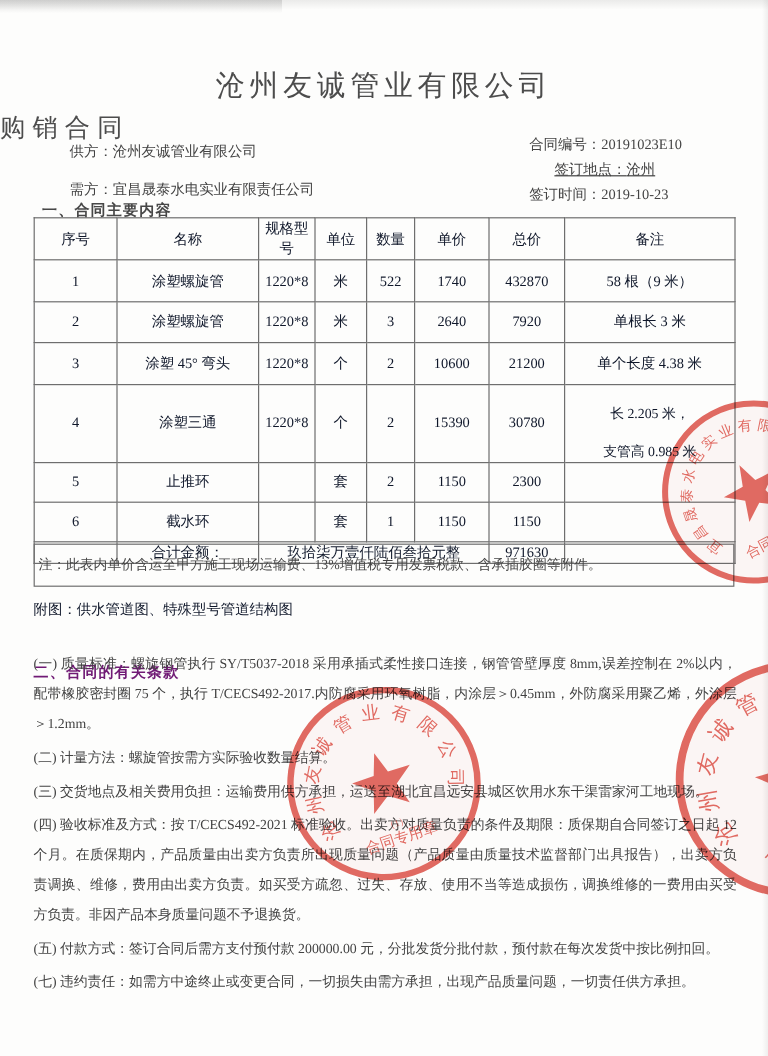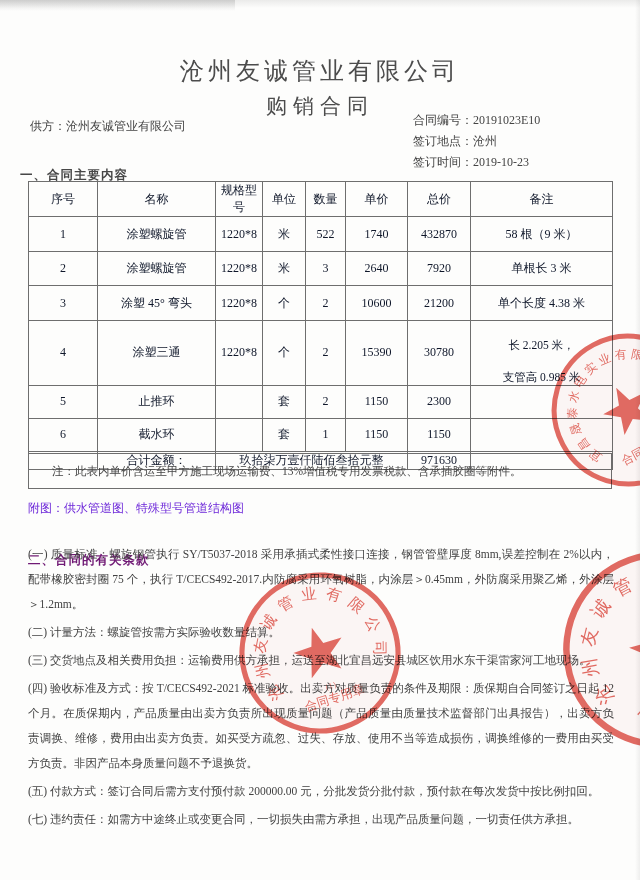--- a/index.html
+++ b/index.html
@@ -13,69 +13,70 @@
   .smudge-top{position:absolute;left:0;top:0;width:640px;height:8px;
     background:linear-gradient(to bottom,rgba(150,150,150,.18),rgba(150,150,150,0));}
   .smudge-top2{position:absolute;left:0;top:0;width:235px;height:11px;
     background:linear-gradient(to bottom,rgba(130,130,130,.28),rgba(130,130,130,0));}
   .smudge-right{position:absolute;right:0;top:0;width:5px;height:880px;
     background:linear-gradient(to left,rgba(150,150,150,.14),rgba(150,150,150,0));}
 
   .abs{position:absolute;}
   .company-title{left:0;top:55px;width:640px;text-align:center;
     font-size:24px;letter-spacing:4px;color:#4c4c4c;}
-  .doc-title{left:0;top:92px;width:640px;text-align:center;
+  .doc-title{left:0;top:92px;width:640px;text-align:left;
     font-size:21px;letter-spacing:6px;color:#4c4c4c;}
 
-  .meta{font-size:12px;color:#434343;white-space:nowrap;}
+  .meta{font-size:12px;color:#434343;white-space:nowrap;margin-left:28px;}
   .supplier-line{left:30px;top:118px;}
   .buyer-line{left:30px;top:150px;}
   .cno{left:413px;top:112px;text-align:center;}
-  .cplace{left:413px;top:133px;}
+  .cplace{left:434px;top:133px;text-decoration:underline;}
   .cdate{left:413px;top:154px;}
-  .sec1{left:20px;top:167px;font-size:12.5px;font-weight:bold;color:#474747;letter-spacing:1px;}
+  .sec1{left:35px;top:167px;font-size:12.5px;font-weight:bold;color:#474747;letter-spacing:1px;}
   .sec2{left:28px;top:528px;font-size:12.5px;font-weight:bold;color:#701a75;letter-spacing:1px;margin-top:24px;}
 
   table.items{position:absolute;left:28px;top:181px;width:584px;
     border-collapse:collapse;table-layout:fixed;
     font-size:12px;color:#0f172a;}
   table.items td,table.items th{
     border:1px solid #6e6e6e;text-align:center;vertical-align:middle;
     font-weight:normal;padding:0 2px;overflow:hidden;}
   table.items .hrow{height:31px;}
   table.items .r1{height:35px;} table.items .r2{height:34px;}
   table.items .r3{height:35px;} table.items .r4{height:36px;}
   table.items .r5{height:33px;} table.items .r6{height:33px;}
   table.items .trow{height:18px;}
   .remark2line{font-size:11.5px;line-height:1.3;margin-top:17px;}
 
   .note-box{left:28px;top:453px;width:584px;height:36px;box-sizing:border-box;
     border:1px solid #6e6e6e;font-size:11.5px;color:#454545;
-    line-height:34px;padding-left:23px;white-space:nowrap;}
-  .attachment{left:28px;top:500px;font-size:12px;color:#6d28d9;}
+    line-height:34px;padding-left:3px;white-space:nowrap;}
+  .attachment{left:28px;top:500px;font-size:12px;color:#0f172a;}
 
   .terms{left:28px;top:542px;width:586px;font-size:11.5px;color:#424242;
     text-align:justify;line-height:25px;}
   .terms p{margin:0 0 3px 0;}
 
   .stamp{position:absolute;mix-blend-mode:multiply;opacity:.82;pointer-events:none;}
   .stamp text{font-family:"Liberation Serif","DejaVu Serif",serif;}
 </style>
 </head>
 <body>
 
 <div id="page">
   <div class="smudge-top"></div>
   <div class="smudge-top2"></div>
   <div class="smudge-right"></div>
 
   <div class="abs company-title">沧州友诚管业有限公司</div>
   <div class="abs doc-title">购销合同</div>
 
   <div class="abs meta supplier-line"><span>供方：</span><span>沧州友诚管业有限公司</span></div>
+  <div class="abs meta buyer-line"><span>需方：</span><span>宜昌晟泰水电实业有限责任公司</span></div>
   <div class="abs meta cno"><span>合同编号：</span><span>20191023E10</span></div>
   <div class="abs meta cplace"><span>签订地点：</span><span>沧州</span></div>
   <div class="abs meta cdate"><span>签订时间：</span><span>2019-10-23</span></div>
 
   <div class="abs sec1">一、合同主要内容</div>
 
   <table class="items">
     <colgroup>
       <col style="width:69px">
         <col style="width:118px">

